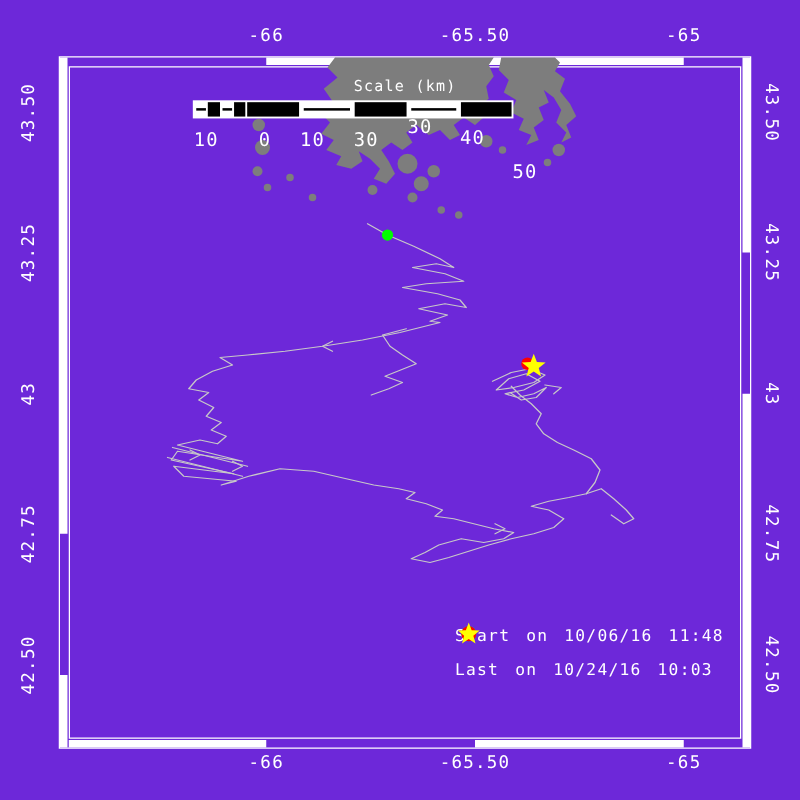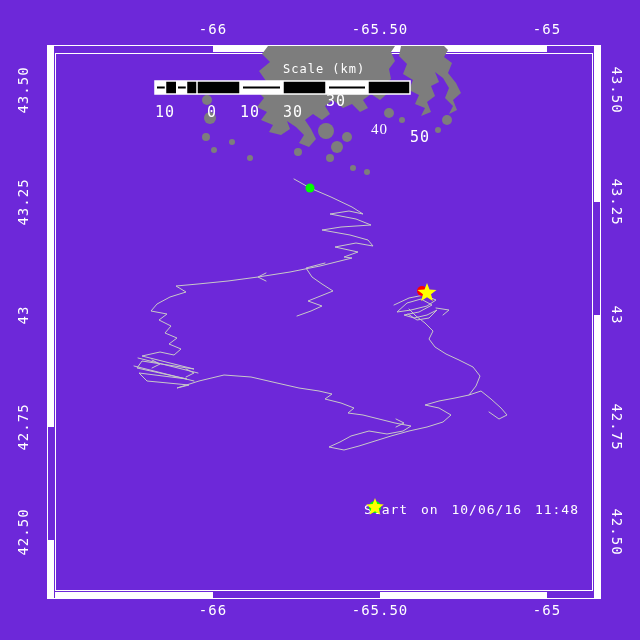--- a/index.html
+++ b/index.html
@@ -139,30 +139,36 @@
   <span class="lbl v vr" style="left:577px;top:307px;">43</span>
   <span class="lbl v vr" style="left:577px;top:419px;">42.75</span>
   <span class="lbl v vr" style="left:577px;top:524px;">42.50</span>
 
   <span class="scale-title" style="left:243px;top:62px;">Scale (km)</span>
   <span class="scale-num" style="left:135px;top:103px;">10</span>
   <span class="scale-num" style="left:177px;top:103px;">0</span>
   <span class="scale-num" style="left:220px;top:103px;">10</span>
   <span class="scale-num" style="left:263px;top:103px;">30</span>
   <span class="scale-num" style="left:306px;top:92px;">30</span>
-  <span class="scale-num" style="left:348px;top:121px;font-family:Liberation Serif, serif;">40</span>
+  <span class="scale-num" style="left:348px;top:101px;">40</span>
   <span class="scale-num" style="left:390px;top:103px;margin-top:25px;">50</span>
 
   <div class="legend">
     <div class="legend-row">
       <svg class="legend-icon" viewBox="0 0 22 22">
         <circle cx="11" cy="11" r="6" fill="#00ff00"></circle>
       </svg>
       <span class="legend-label">Start on 10/06/16 11:48</span>
     </div>
     <div class="legend-row">
       <svg class="legend-icon" viewBox="0 0 22 22">
+        <circle cx="11" cy="11" r="6" fill="#ff0000"></circle>
+      </svg>
+      <span class="legend-label">Last on 10/24/16 10:03</span>
+    </div>
+    <div class="legend-row">
+      <svg class="legend-icon" viewBox="0 0 22 22">
         <polygon points="11,2 13.3,8.1 19.8,8.4 14.7,12.5 16.4,18.8 11,15.2 5.6,18.8 7.3,12.5 2.2,8.4 8.7,8.1" fill="#ffff00"></polygon>
       </svg>
     </div>
   </div>
 
 </div>
 
 </body></html>

